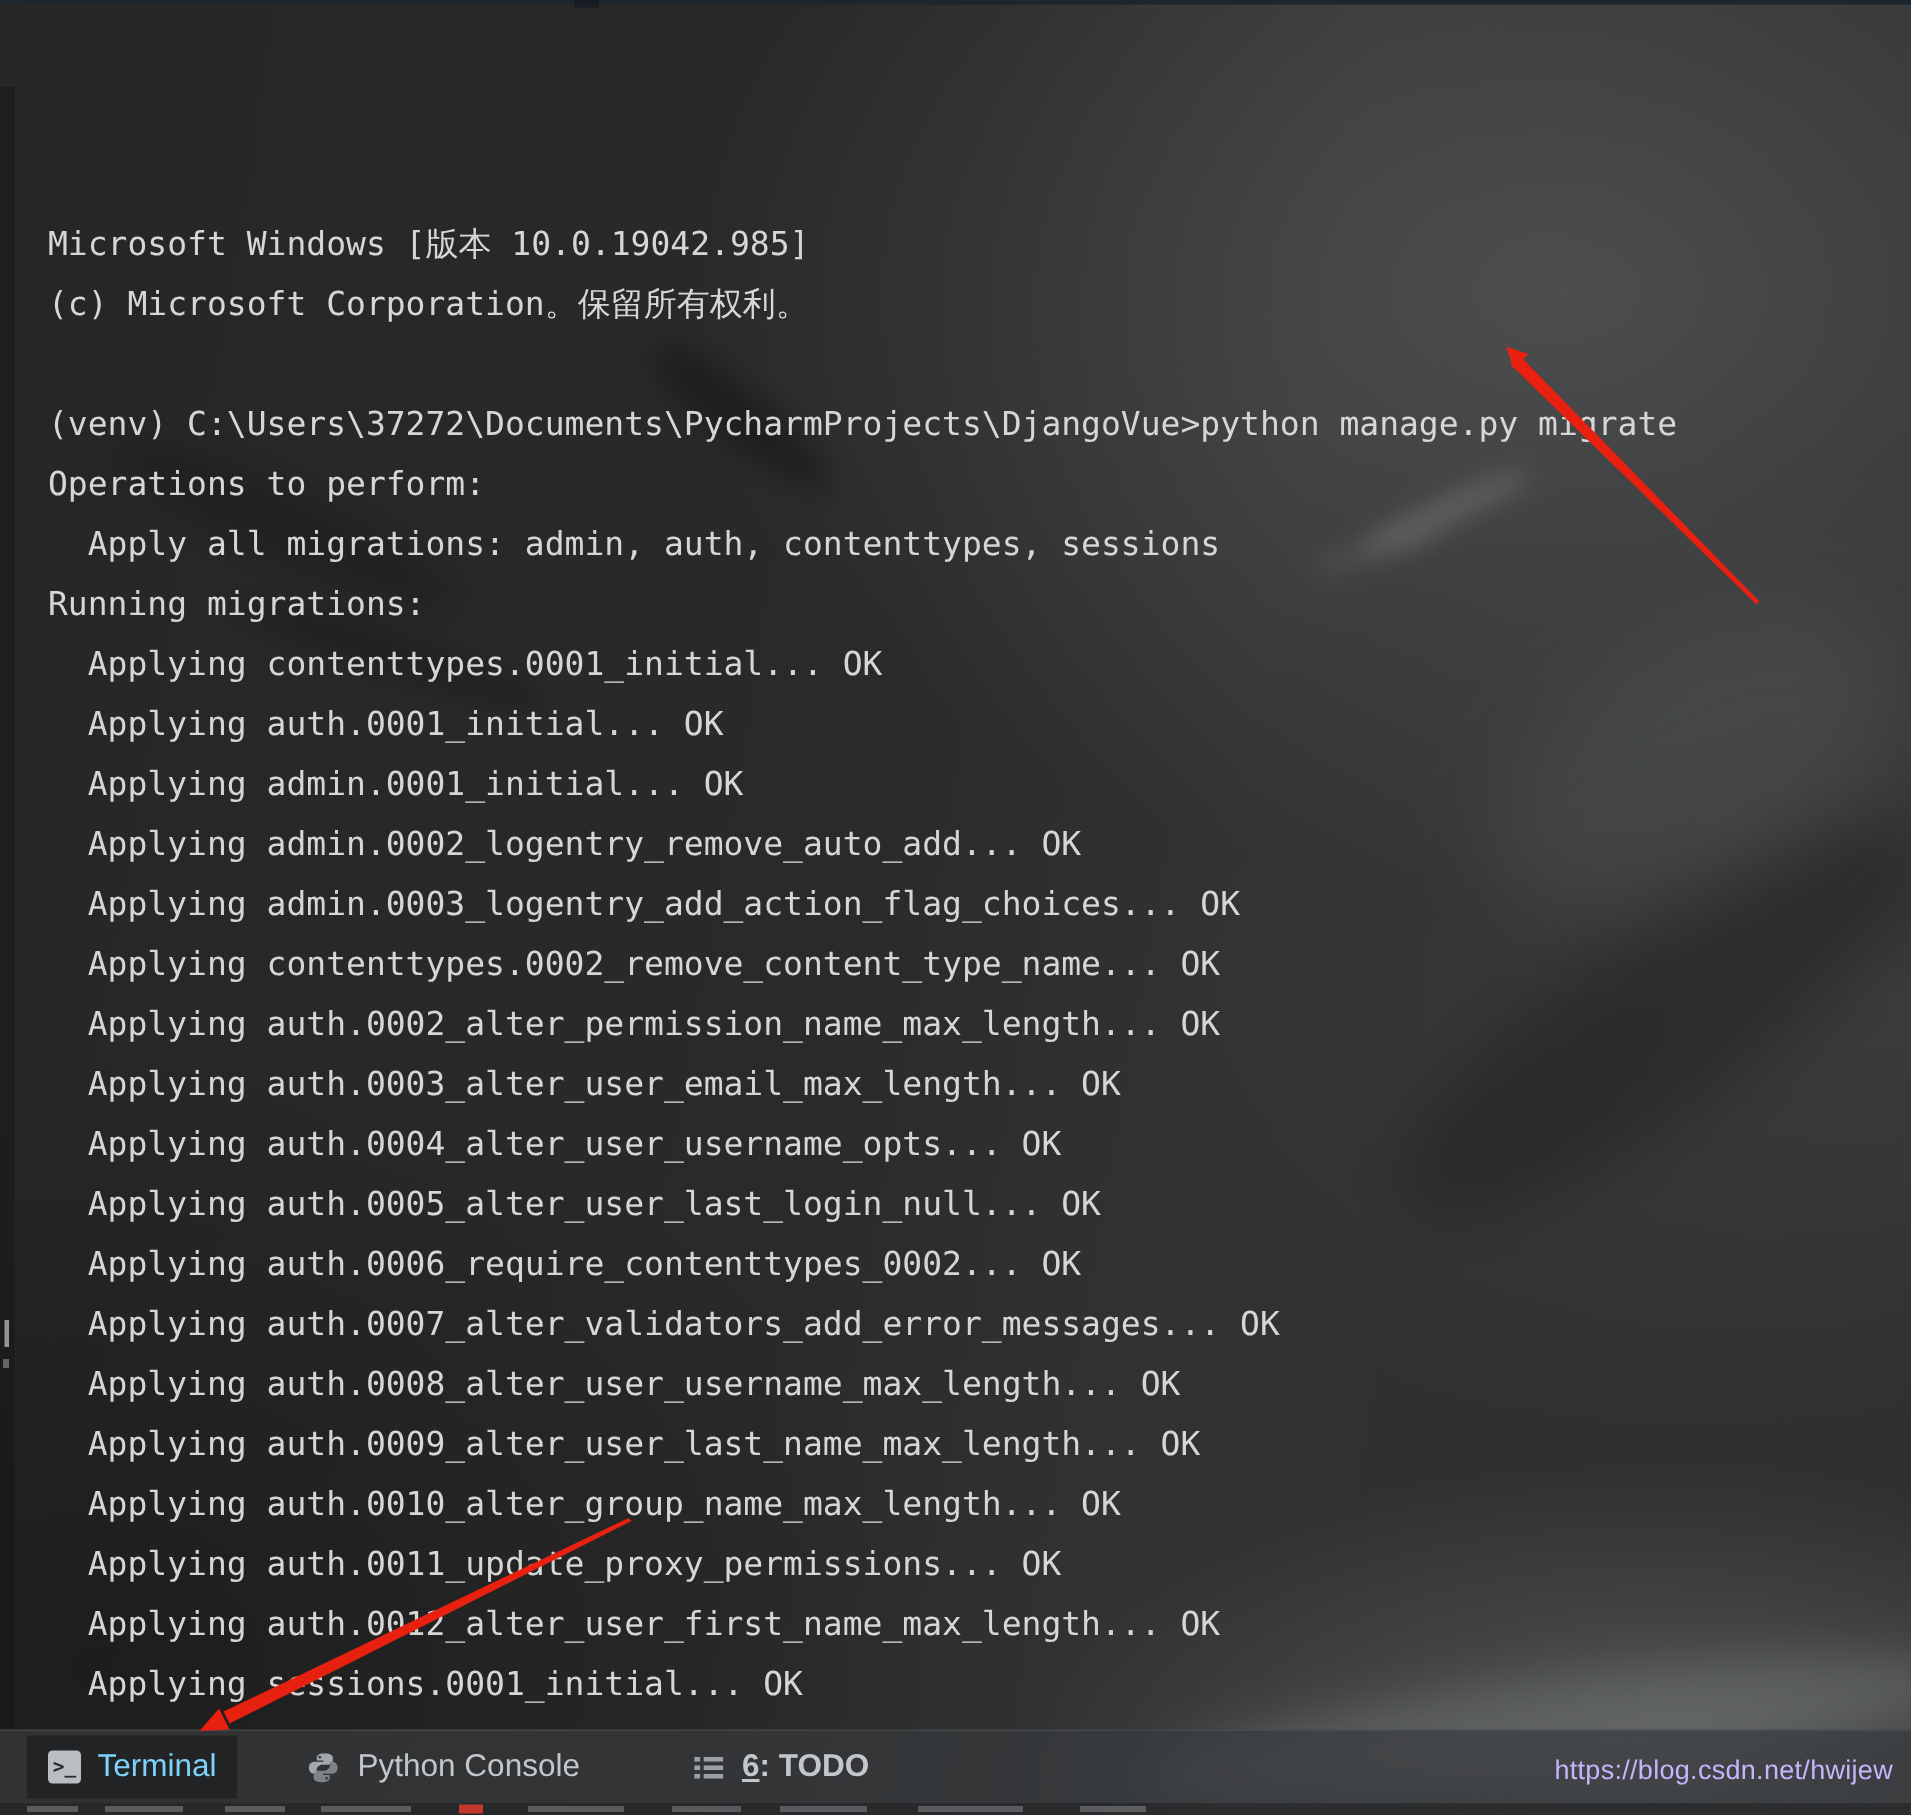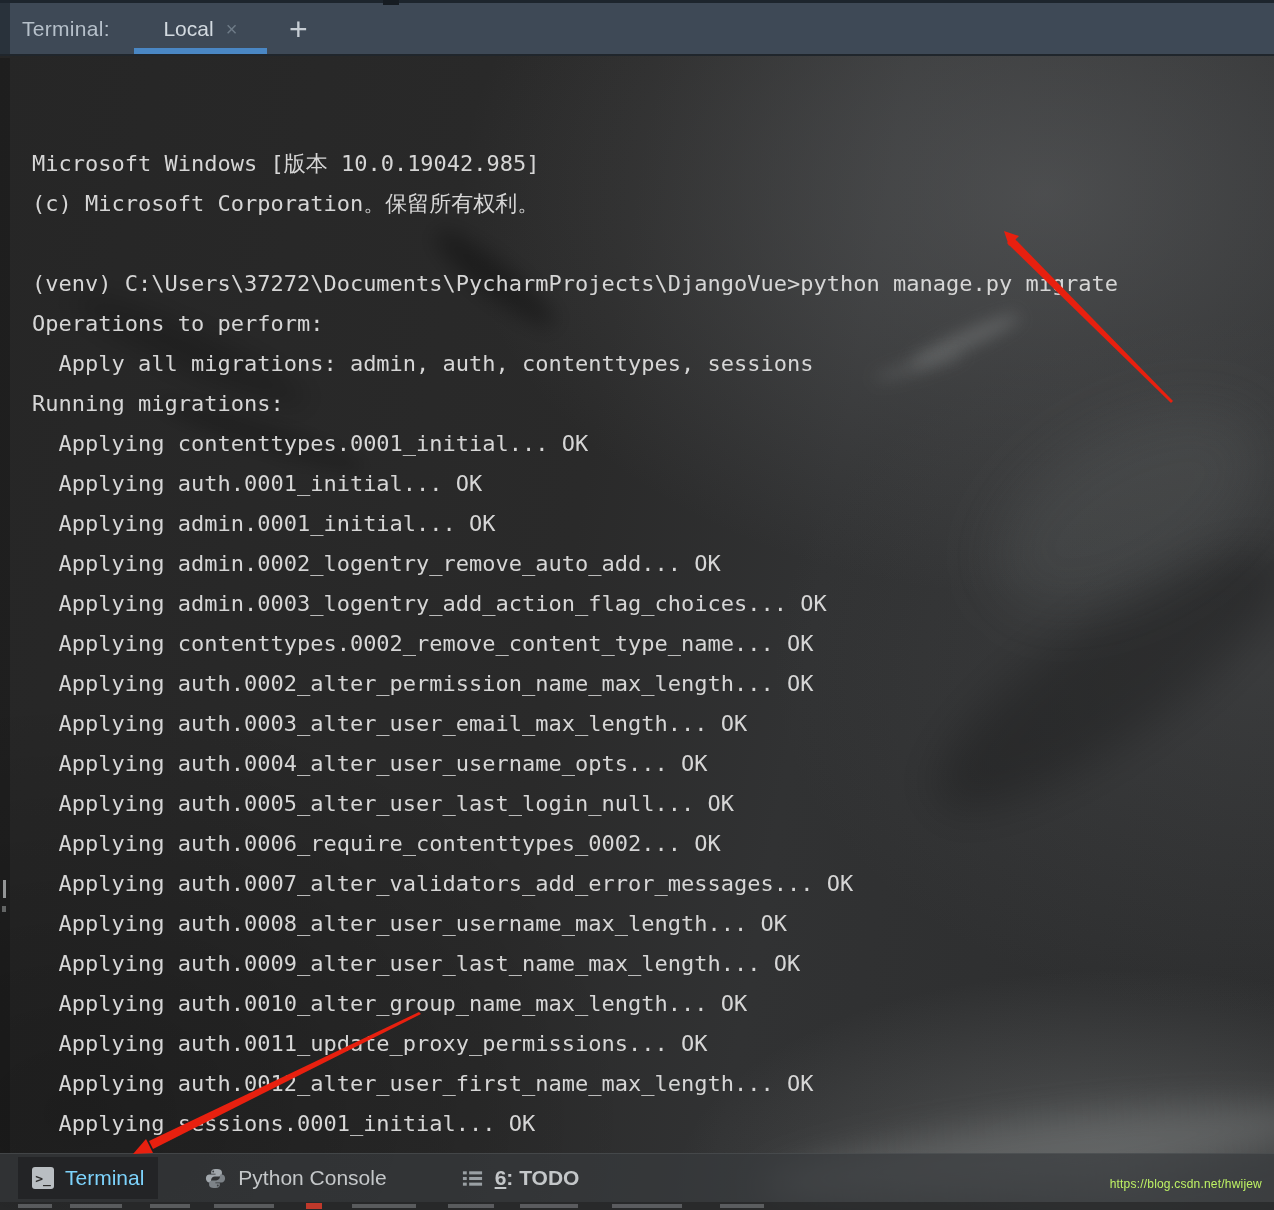--- a/index.html
+++ b/index.html
@@ -61,21 +61,21 @@
   .sb-btn.active .lbl { color:#7dd3fc; }
   #btn-terminal { margin-left:18px; }
   #btn-python   { margin-left:32px; }
   #btn-todo     { margin-left:46px;font-weight:bold; }
   .term-ico { width:22px; height:22px; background:#b9bec2; border-radius:3px;
               display:flex; align-items:center; justify-content:center;
               font-family:"DejaVu Sans Mono", monospace; font-size:13px; font-weight:bold; color:#2b2b2b; }
   .mnemonic { text-decoration:underline; }
 
   .watermark { position:absolute; right:12px; bottom:11px; z-index:4;
-               font-size:12px; color:#bef264; letter-spacing:0.2px; }
+               font-size:18px; color:#c4b5fd; letter-spacing:0.2px; }
 
   
   .bottom-strip { position:absolute; left:0; bottom:0; width:100%; height:8px; background:rgba(40,41,42,0.88); z-index:3; overflow:hidden; }
   .bottom-strip i { position:absolute; top:2px; height:4px; background:rgba(195,200,204,0.32); display:block; }
   .bottom-strip .f1 { left:18px;  width:34px; }
   .bottom-strip .f2 { left:70px;  width:52px; }
   .bottom-strip .f3 { left:150px; width:40px; }
   .bottom-strip .f4 { left:214px; width:60px; }
   .bottom-strip .f5 { left:306px; width:16px; background:#c0392b; top:1px; height:6px; }
   .bottom-strip .f6 { left:352px; width:64px; }
@@ -99,28 +99,20 @@
     <i class="streak s4"></i>
     <i class="streak s5"></i>
     <i class="streak s6"></i>
     <i class="streak s7"></i>
     <i class="streak s8"></i>
   </div>
 
   <div class="top-edge"></div>
   <div class="top-notch"></div>
 
-  <div class="tab-bar">
-    <span class="tb-title">Terminal:</span>
-    <div class="tab active">
-      <span class="tab-label">Local</span>
-      <span class="tab-close">×</span>
-    </div>
-    <div class="add-tab">+</div>
-  </div>
 
   <div class="terminal">
     <div><div class="term-line">Microsoft Windows [版本 10.0.19042.985]</div><div class="term-line">(c) Microsoft Corporation。保留所有权利。</div><div class="term-line">&nbsp;</div><div class="term-line">(venv) C:\Users\37272\Documents\PycharmProjects\DjangoVue&gt;python manage.py migrate</div><div class="term-line">Operations to perform:</div><div class="term-line">  Apply all migrations: admin, auth, contenttypes, sessions</div><div class="term-line">Running migrations:</div><div class="term-line">  Applying contenttypes.0001_initial... OK</div><div class="term-line">  Applying auth.0001_initial... OK</div><div class="term-line">  Applying admin.0001_initial... OK</div><div class="term-line">  Applying admin.0002_logentry_remove_auto_add... OK</div><div class="term-line">  Applying admin.0003_logentry_add_action_flag_choices... OK</div><div class="term-line">  Applying contenttypes.0002_remove_content_type_name... OK</div><div class="term-line">  Applying auth.0002_alter_permission_name_max_length... OK</div><div class="term-line">  Applying auth.0003_alter_user_email_max_length... OK</div><div class="term-line">  Applying auth.0004_alter_user_username_opts... OK</div><div class="term-line">  Applying auth.0005_alter_user_last_login_null... OK</div><div class="term-line">  Applying auth.0006_require_contenttypes_0002... OK</div><div class="term-line">  Applying auth.0007_alter_validators_add_error_messages... OK</div><div class="term-line">  Applying auth.0008_alter_user_username_max_length... OK</div><div class="term-line">  Applying auth.0009_alter_user_last_name_max_length... OK</div><div class="term-line">  Applying auth.0010_alter_group_name_max_length... OK</div><div class="term-line">  Applying auth.0011_update_proxy_permissions... OK</div><div class="term-line">  Applying auth.0012_alter_user_first_name_max_length... OK</div><div class="term-line">  Applying sessions.0001_initial... OK</div><div class="term-line">&nbsp;</div></div>
   </div>
 
   <div class="left-sliver">
     <i class="m1"></i>
       <i class="m2"></i>
   </div>
 

